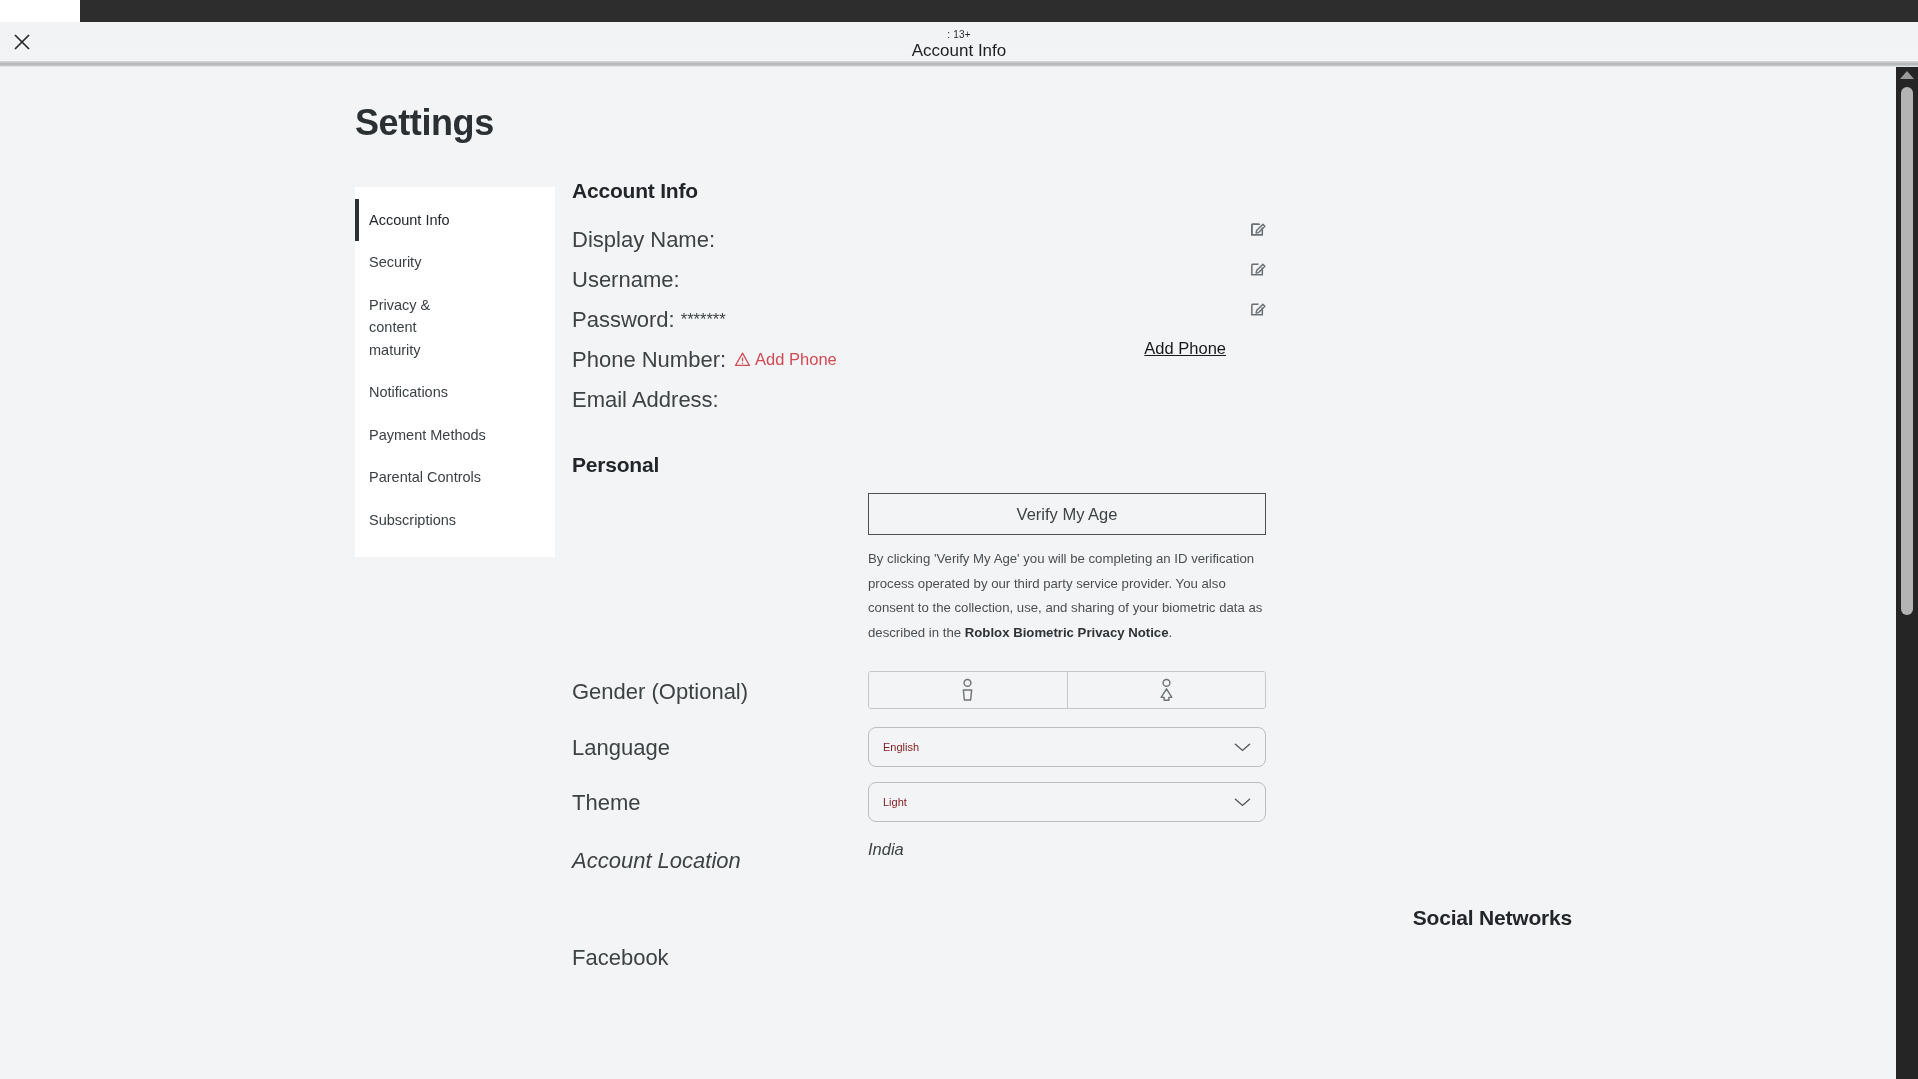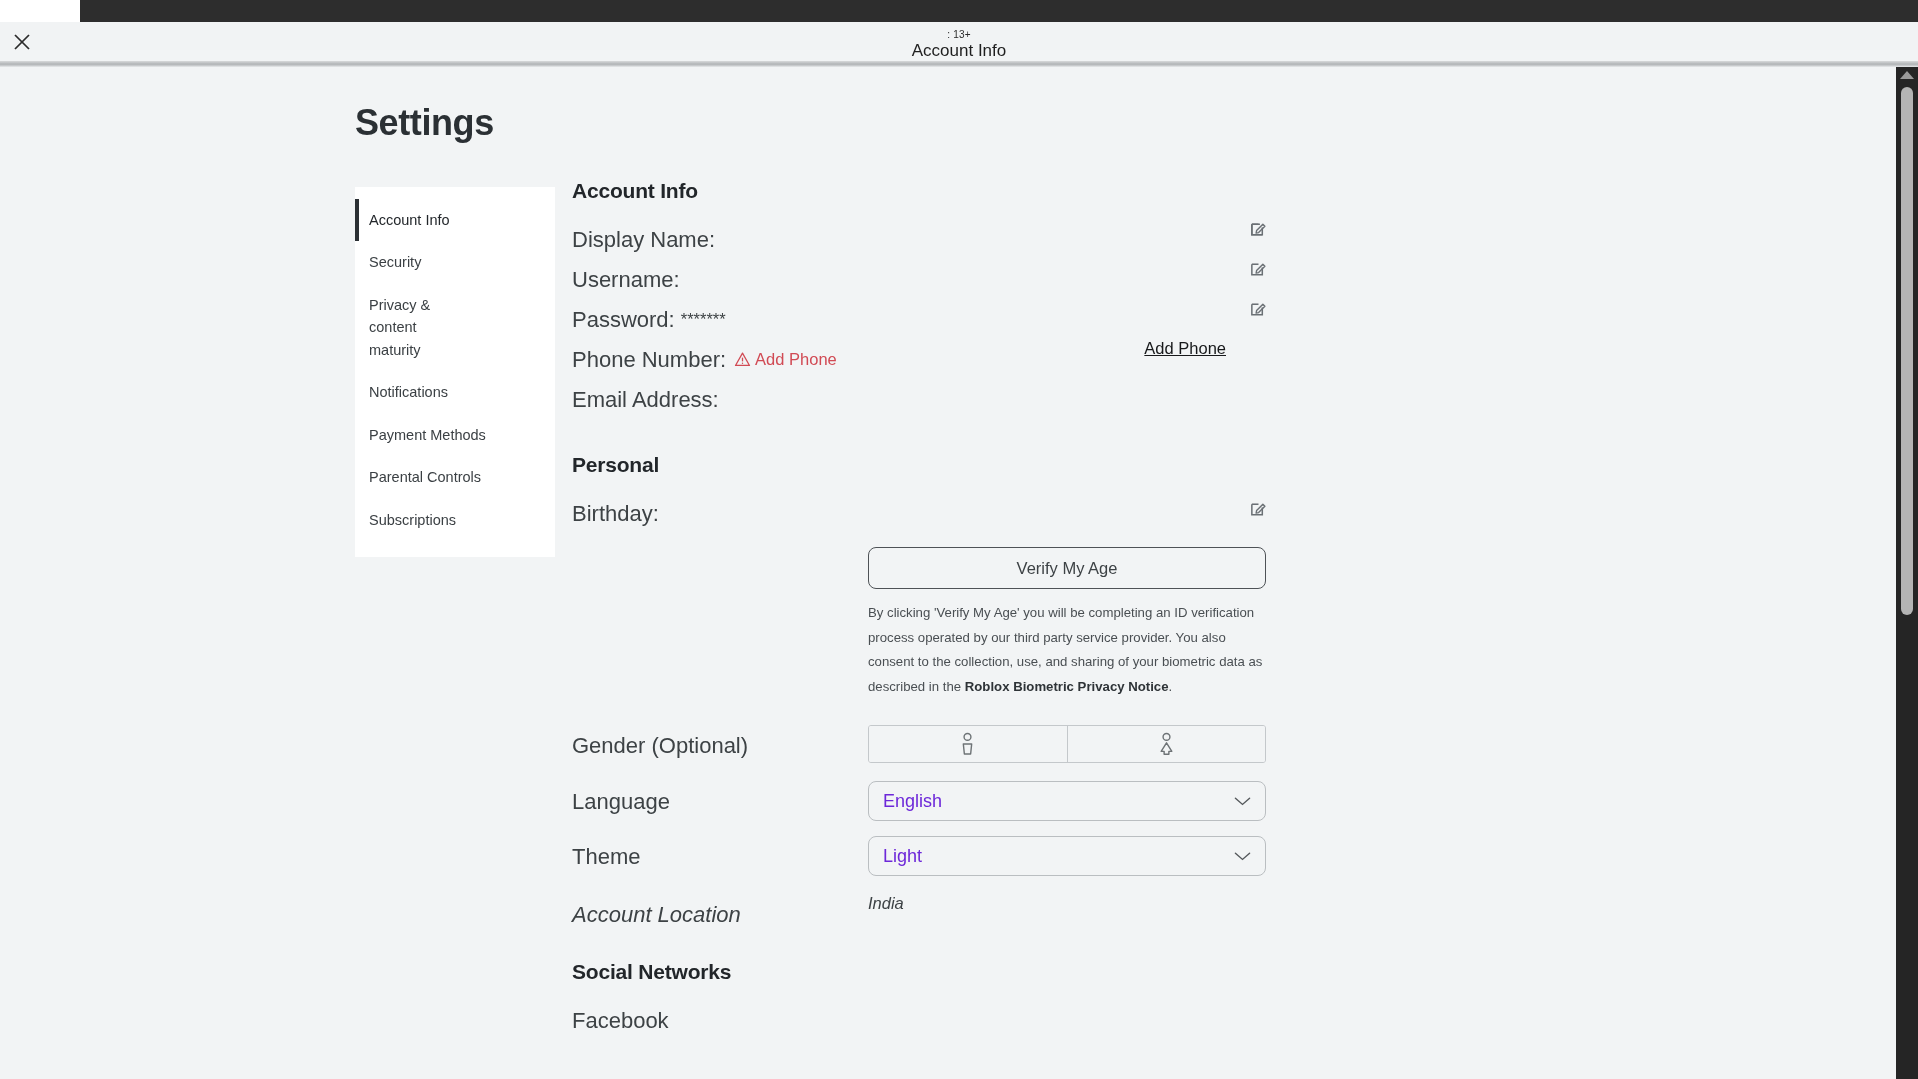--- a/index.html
+++ b/index.html
@@ -136,21 +136,21 @@
 
   .add-phone-link {
     margin-left: auto; font-size: 16.5px; color: #17181a;
     text-decoration: underline; cursor: pointer; padding-right: 42px;
   }
 
   
   .verify-block { position: absolute; left: 296px; }
   .verify-btn {
     width: 398px; height: 42px; border: 1px solid #4e5256;
-    border-radius: 8px; background: transparent;
+    border-radius: 0; background: transparent;
     font-family: "Liberation Sans", sans-serif;
     font-size: 16.5px; color: #3d4245; cursor: pointer;
   }
   .verify-note {
     width: 396px; margin-top: 12px;
     font-size: 13.2px; color: #4a4f53; line-height: 1.86;
   }
   .verify-note b { font-weight: bold; color: #2e3337; }
 
   
@@ -164,21 +164,21 @@
   }
   .gender-opt + .gender-opt { border-left: 1px solid #c4c8cb; }
 
   
   .select-box {
     width: 398px; height: 40px; border: 1px solid #babec1;
     border-radius: 8px; background: transparent;
     display: flex; align-items: center;
     padding: 0 14px; cursor: pointer;
   }
-  .select-value { font-size: 18px; color: #6d28d9; }
+  .select-value { font-size: 11px; color: #7f1d1d; }
   .chev { margin-left: auto; display:block; }
 
   .plain-value { font-size: 16.5px; color: #3d4245; }
 </style>
 </head>
 <body>
 
 <div class="os-corner"></div>
 <div class="os-bar"></div>
 
@@ -280,31 +280,20 @@
       </div>
     </div>
 
     <div class="row">
       <span class="row-label">Email Address:</span>
       <span class="row-value"></span>
     </div>
 
     <div class="section-title spaced">Personal</div>
 
-    <div class="row">
-      <span class="row-label">Birthday:</span>
-      <span class="row-value"></span>
-      <div class="right-col" style="top:6px;">
-        <svg class="edit-icon" width="19" height="19" viewBox="0 0 20 20">
-          <path d="M3 5.5v11h11V9" fill="none" stroke="#6b7075" stroke-width="1.6"></path>
-          <path d="M3 5.5h7" fill="none" stroke="#6b7075" stroke-width="1.6"></path>
-          <path d="M8 12.2l6.6-6.6 2.1 2.1-6.6 6.6-2.6.5z" fill="none" stroke="#6b7075" stroke-width="1.5" stroke-linejoin="round"></path>
-        </svg>
-      </div>
-    </div>
 
     <div class="verify-block" style="margin-top:14px;position:relative;left:296px;">
       <button class="verify-btn">Verify My Age</button>
       <p class="verify-note"><span>By clicking 'Verify My Age' you will be completing an ID verification process operated by our third party service provider. You also consent to the collection, use, and sharing of your biometric data as described in the </span><b>Roblox Biometric Privacy Notice</b><span>.</span></p>
     </div>
 
     <div class="row" style="margin-top:26px;text-align:right;">
       <span class="row-label">Gender (Optional)</span>
       <div class="right-col">
         <div class="gender-group">
@@ -348,21 +337,21 @@
       </div>
     </div>
 
     <div class="row" style="margin-top:18px;font-style:italic;">
       <span class="row-label">Account Location</span>
       <div class="right-col">
         <span class="plain-value">India</span>
       </div>
     </div>
 
-    <div class="section-title spaced" style="margin-top:26px;margin-bottom:16px;">Social Networks</div>
+    <div class="section-title spaced" style="margin-top:26px;margin-bottom:7px;text-align:right;">Social Networks</div>
 
     <div class="row">
       <span class="row-label">Facebook</span>
     </div>
 
   </div>
 </div>
 
 <div class="scroll-gutter">
   <div class="scroll-uparrow"></div>

